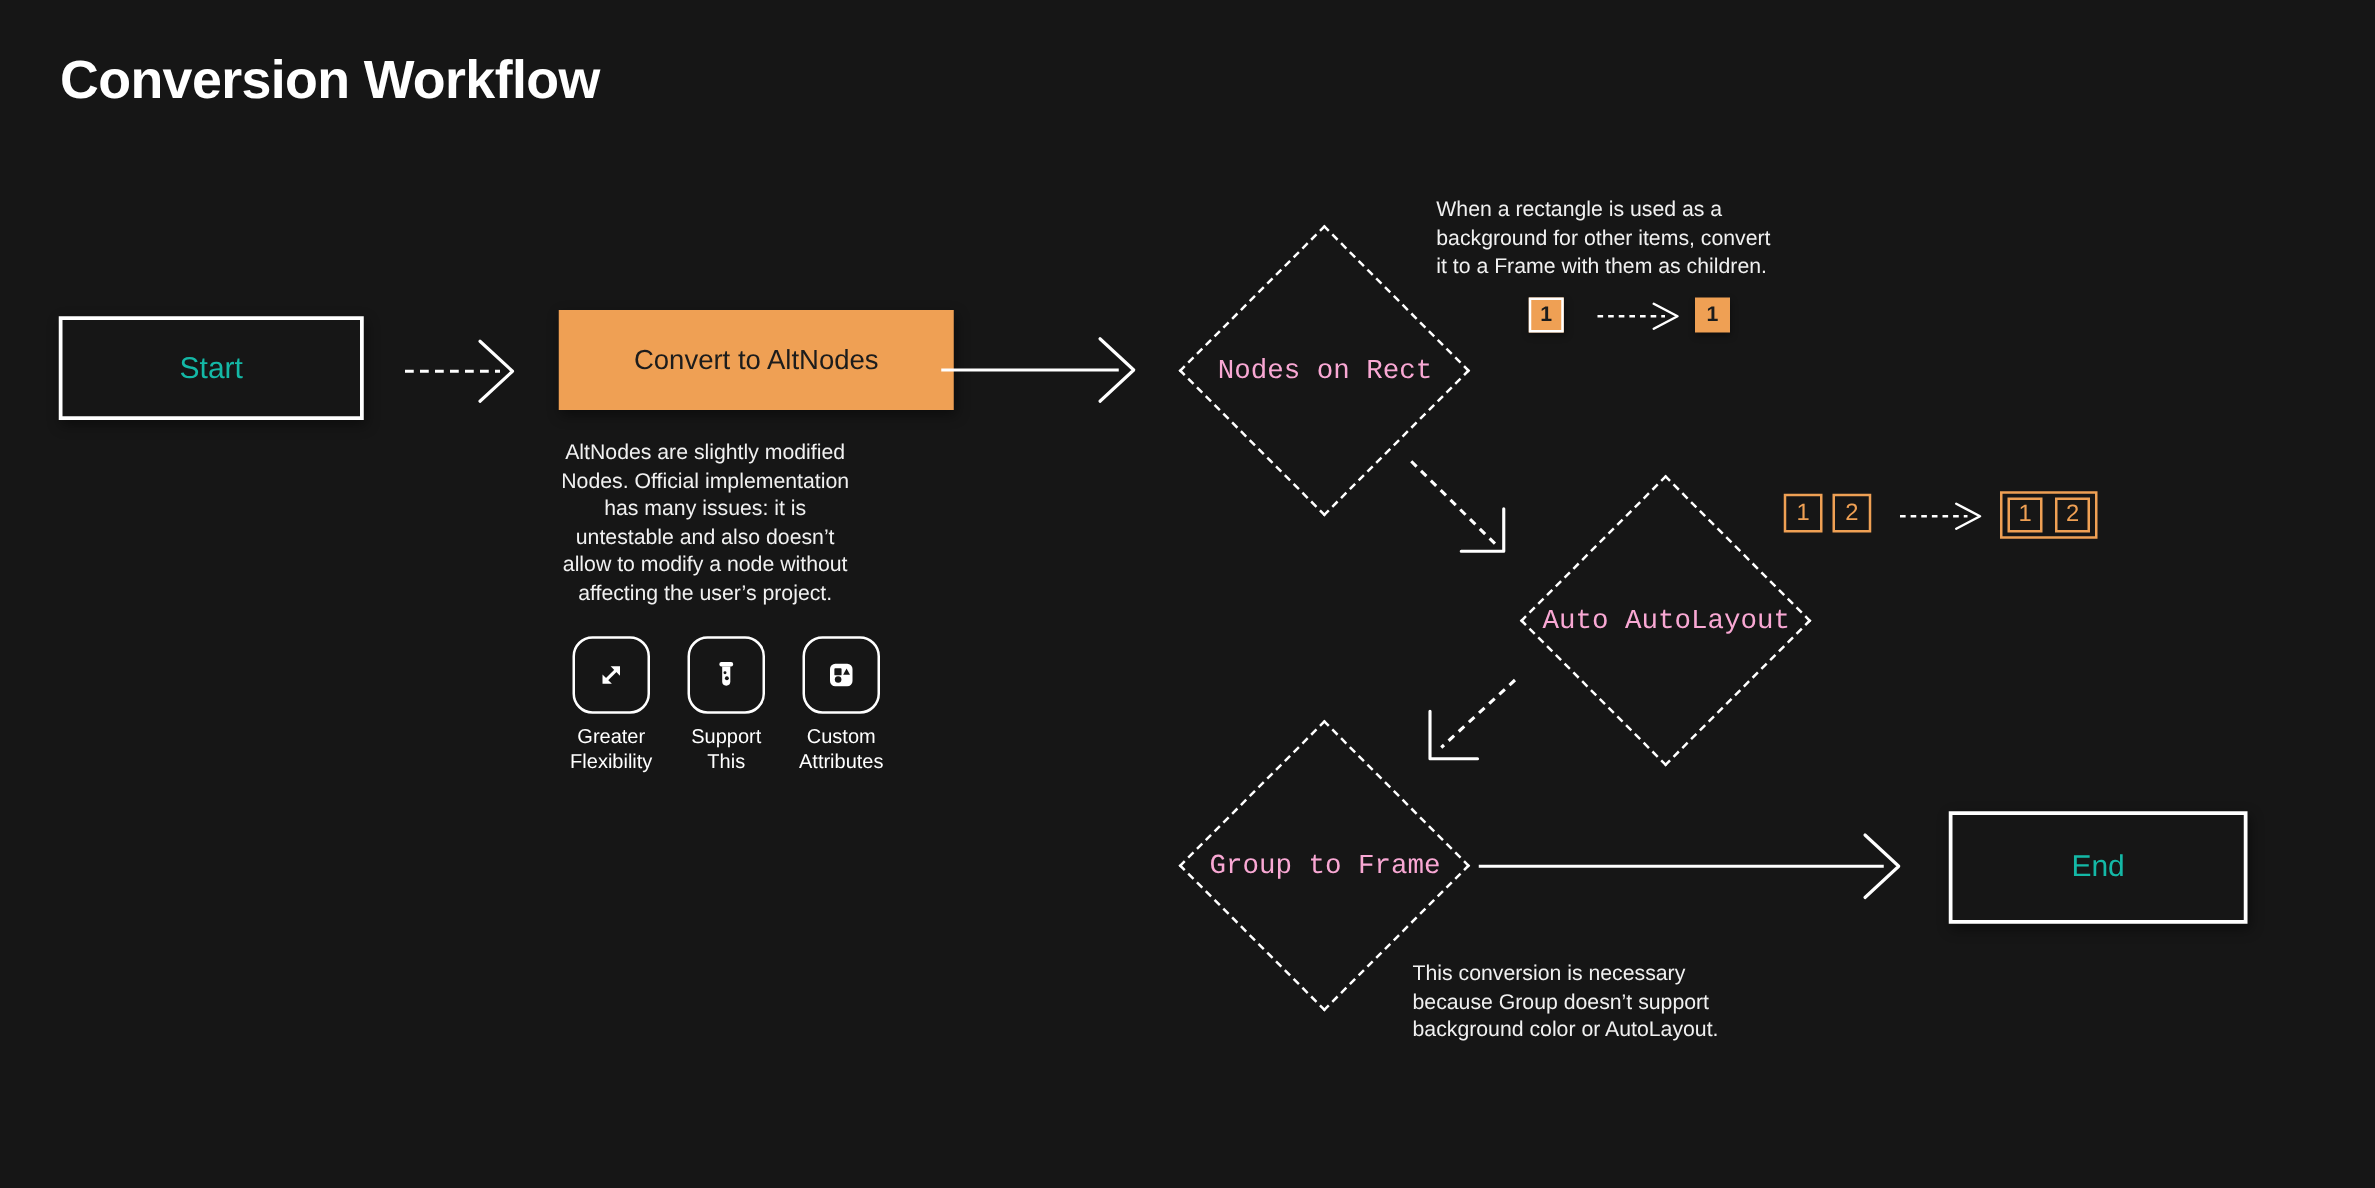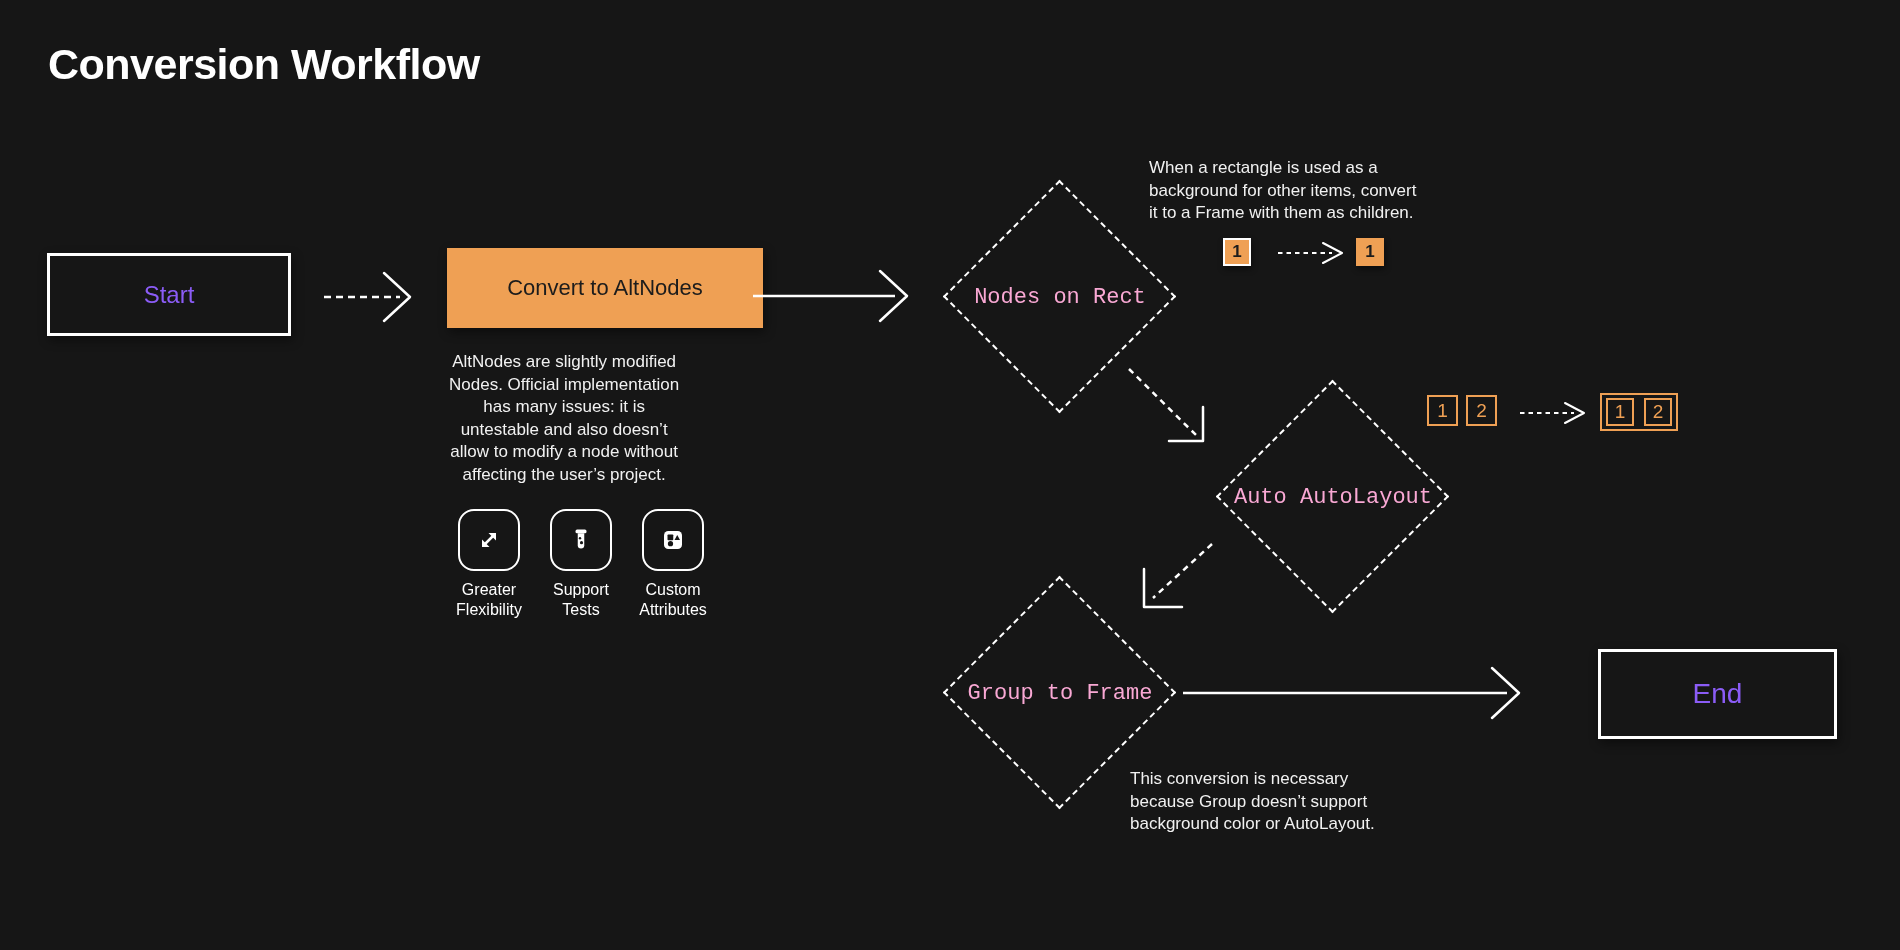--- a/index.html
+++ b/index.html
@@ -12,24 +12,24 @@
   #canvas{
     position:relative;width:1900px;height:950px;background:var(--bg);
     font-family:"Liberation Sans",sans-serif;overflow:hidden;
   }
   .title{
     position:absolute;left:48px;top:40px;margin:0;
     font-size:43px;font-weight:bold;color:#fff;letter-spacing:-0.5px;
   }
   .box{
     position:absolute;display:flex;align-items:center;justify-content:center;
-    color:#8b5cf6;box-sizing:border-box;box-shadow:2px 4px 10px rgba(0,0,0,.45);
+    color:#14b8a6;box-sizing:border-box;box-shadow:2px 4px 10px rgba(0,0,0,.45);
   }
   .box-start{left:47px;top:253px;width:244px;height:83px;border:3px solid #fff;font-size:24px;}
-  .box-end{left:1598px;top:649px;width:239px;height:90px;border:3px solid #fff;font-size:28px;}
+  .box-end{left:1559px;top:649px;width:239px;height:90px;border:3px solid #fff;font-size:24px;}
   .box-convert{left:447px;top:248px;width:316px;height:80px;background:var(--accent);color:var(--ink);font-size:22px;}
   .note{
     position:absolute;color:var(--text);font-size:17px;line-height:22.5px;white-space:pre-line;
   }
   #note-convert{left:449px;top:351px;text-align:center;}
   #note-rect{left:1149px;top:157px;}
   #note-autolayout{left:1402px;top:336px;}
   #note-group{left:1130px;top:768px;}
   .arr{position:absolute;overflow:visible;}
   
@@ -125,21 +125,21 @@
     <div class="feature">
       <div class="feature-icon">
         <svg width="30" height="30" viewBox="0 0 24 24">
           <rect x="7.6" y="3.6" width="8.8" height="3" rx="1.3" fill="#fff"></rect>
           <path d="M9.4,6.6 h5.2 v9.6 a2.6,2.6 0 0 1 -5.2,0 Z" fill="#fff"></path>
           <circle cx="11.2" cy="10.6" r="0.95" fill="#161616"></circle>
           <circle cx="12.4" cy="14.1" r="1.25" fill="#161616"></circle>
         </svg>
       </div>
       <div class="feature-label">Support
-Tests</div>
+This</div>
     </div>
     <div class="feature">
       <div class="feature-icon">
         <svg width="30" height="30" viewBox="0 0 24 24">
           <rect x="4.8" y="4.8" width="14.4" height="14.4" rx="3.4" fill="#fff"></rect>
           <rect x="7.6" y="7.6" width="4.6" height="4.6" rx="0.6" fill="#161616"></rect>
           <polygon points="15.4,7.9 13.2,11.9 17.6,11.9" fill="#161616"></polygon>
           <circle cx="10" cy="14.9" r="2.1" fill="#161616"></circle>
         </svg>
       </div>

